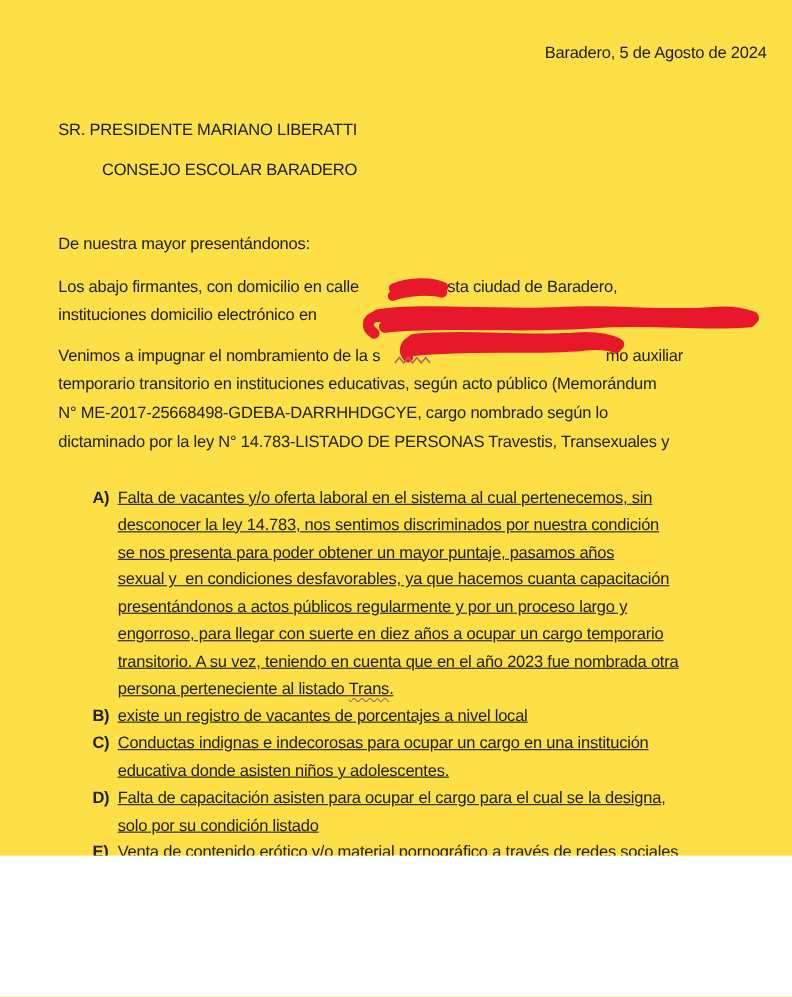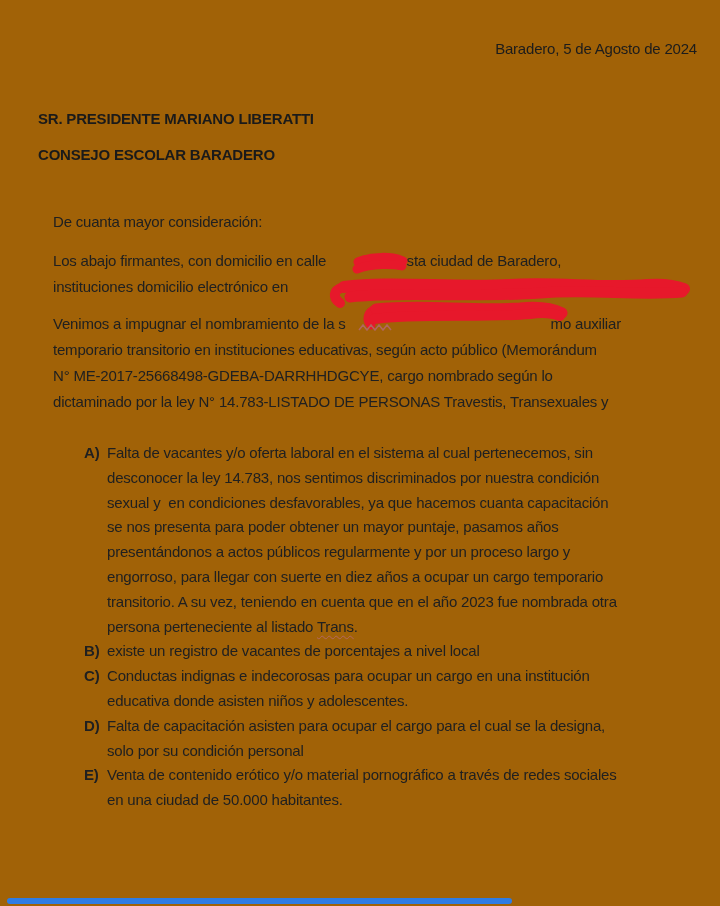--- a/index.html
+++ b/index.html
@@ -1,32 +1,32 @@
 <!DOCTYPE html>
 <html><head>
 <meta charset="utf-8">
 <style>
   html,body{margin:0;padding:0;background:#ffffff;}
   .page{
-    position:relative;width:720px;height:906px;background:#a16207;overflow:hidden;
+    position:relative;width:720px;height:778px;background:#fde047;overflow:hidden;
     font-family:"Liberation Sans","DejaVu Sans",sans-serif;
     color:#202020;font-size:15px;letter-spacing:-0.2px;
   }
   .dateline{position:absolute;top:40px;right:23px;font-size:15px;color:#1c1c1c;}
-  .recipient{position:absolute;left:38px;top:109px;font-weight:700;color:#1a1a1a;}
+  .recipient{position:absolute;left:53px;top:109px;font-weight:400;color:#1a1a1a;text-align:right;}
   .recipient .line{height:36px;line-height:20px;}
   .greeting{position:absolute;left:53px;top:213px;}
   .bodycopy{position:absolute;left:53px;top:248px;width:640px;}
   .paragraph{margin:0;}
   .paragraph + .paragraph{margin-top:11px;}
   .line{height:26px;line-height:26px;white-space:pre;}
   .list{position:absolute;left:84px;top:441px;width:600px;}
   .list .item{display:grid;grid-template-columns:23px 1fr;}
   .list .label{font-weight:700;line-height:24.8px;}
-  .list .line{height:24.8px;line-height:24.8px;}
+  .list .line{height:24.8px;line-height:24.8px;text-decoration:underline;}
   .gap{display:inline-block;height:1px;}
   .sq{
     text-decoration-line:underline;
     text-decoration-style:wavy;
     text-decoration-thickness:1px;
     text-underline-offset:3px;
   }
   .overlay{position:absolute;left:0;top:0;width:720px;height:906px;pointer-events:none;}
 </style>
 </head>
@@ -34,43 +34,43 @@
 
 <div class="page">
 
   <div class="dateline">Baradero, 5 de Agosto de 2024</div>
 
   <div class="recipient">
     <div class="line">SR. PRESIDENTE MARIANO LIBERATTI</div>
     <div class="line">CONSEJO ESCOLAR BARADERO</div>
   </div>
 
-  <div class="greeting">De cuanta mayor consideración:</div>
+  <div class="greeting">De nuestra mayor presentándonos:</div>
 
   <div class="bodycopy" id="paragraphs">
       <div class="paragraph">
         <div class="line"><span>Los abajo firmantes, con domicilio en calle </span><span class="gap" style="width: 48px;"></span><span>de esta ciudad de Baradero,</span></div>
         <div class="line"><span>instituciones domicilio electrónico en </span><span class="gap" style="width: 280px;"></span><span>, decimos:</span></div>
       </div>
       <div class="paragraph">
         <div class="line"><span>Venimos a impugnar el nombramiento de la s</span><span class="gap" style="width: 205px;"></span><span>mo auxiliar</span></div>
         <div class="line"><span>temporario transitorio en instituciones educativas, según acto público (Memorándum</span></div>
         <div class="line"><span>N° ME-2017-25668498-GDEBA-DARRHHDGCYE, cargo nombrado según lo</span></div>
         <div class="line"><span>dictaminado por la ley N° 14.783-LISTADO DE PERSONAS Travestis, Transexuales y</span></div>
       </div>
     </div>
 
   <div class="list" id="list">
       <div class="item">
         <span class="label">A)</span>
         <div>
           <div class="line"><span>Falta de vacantes y/o oferta laboral en el sistema al cual pertenecemos, sin</span></div>
           <div class="line"><span>desconocer la ley 14.783, nos sentimos discriminados por nuestra condición</span></div>
+          <div class="line"><span>se nos presenta para poder obtener un mayor puntaje, pasamos años</span></div>
           <div class="line"><span>sexual y  en condiciones desfavorables, ya que hacemos cuanta capacitación</span></div>
-          <div class="line"><span>se nos presenta para poder obtener un mayor puntaje, pasamos años</span></div>
           <div class="line"><span>presentándonos a actos públicos regularmente y por un proceso largo y</span></div>
           <div class="line"><span>engorroso, para llegar con suerte en diez años a ocupar un cargo temporario</span></div>
           <div class="line"><span>transitorio. A su vez, teniendo en cuenta que en el año 2023 fue nombrada otra</span></div>
           <div class="line"><span>persona perteneciente al listado </span><span class="sq" style="text-decoration-color: rgb(178, 101, 95);">Trans</span><span>.</span></div>
         </div>
       </div>
       <div class="item">
         <span class="label">B)</span>
         <div>
           <div class="line"><span>existe un registro de vacantes de porcentajes a nivel local</span></div>
@@ -80,21 +80,21 @@
         <span class="label">C)</span>
         <div>
           <div class="line"><span>Conductas indignas e indecorosas para ocupar un cargo en una institución</span></div>
           <div class="line"><span>educativa donde asisten niños y adolescentes.</span></div>
         </div>
       </div>
       <div class="item">
         <span class="label">D)</span>
         <div>
           <div class="line"><span>Falta de capacitación asisten para ocupar el cargo para el cual se la designa,</span></div>
-          <div class="line"><span>solo por su condición personal</span></div>
+          <div class="line"><span>solo por su condición listado</span></div>
         </div>
       </div>
       <div class="item">
         <span class="label">E)</span>
         <div>
           <div class="line"><span>Venta de contenido erótico y/o material pornográfico a través de redes sociales</span></div>
           <div class="line"><span>en una ciudad de 50.000 habitantes.</span></div>
         </div>
       </div>
     </div>

